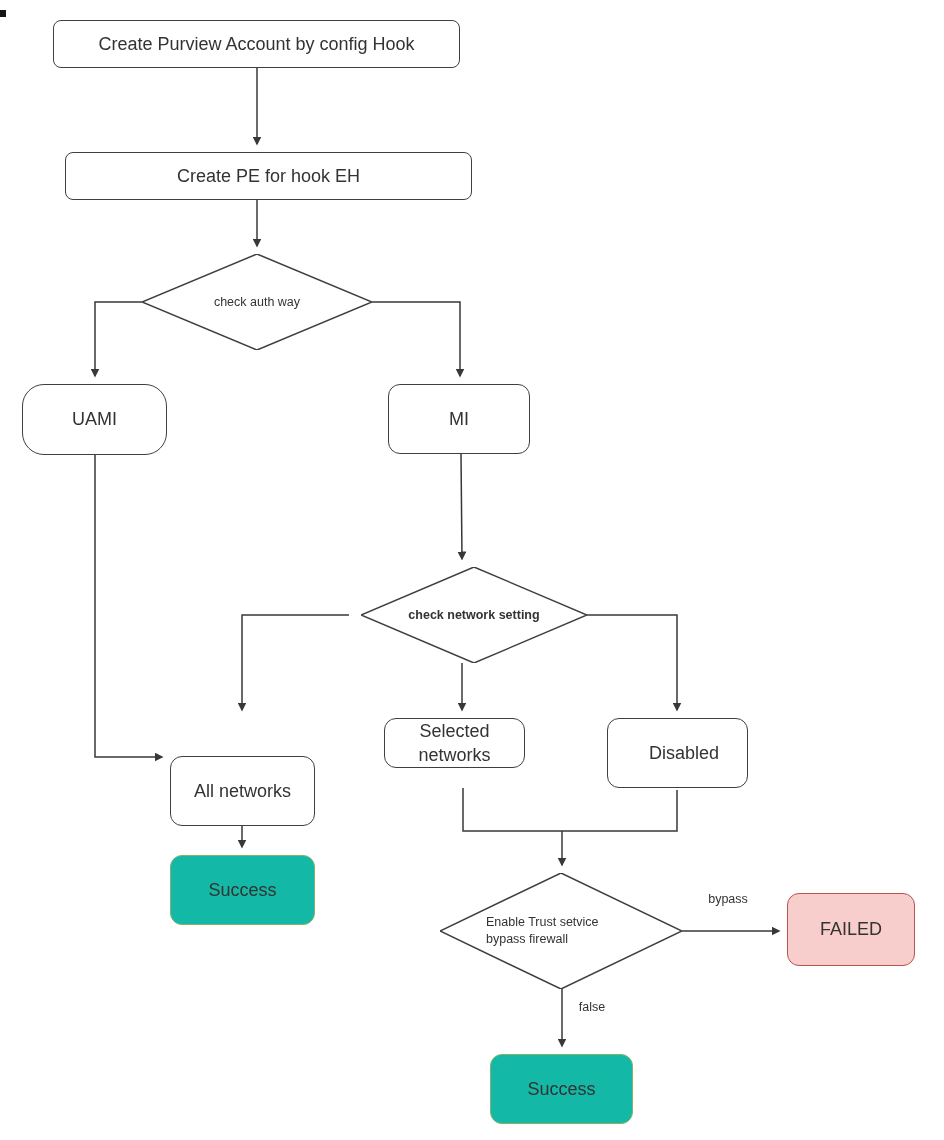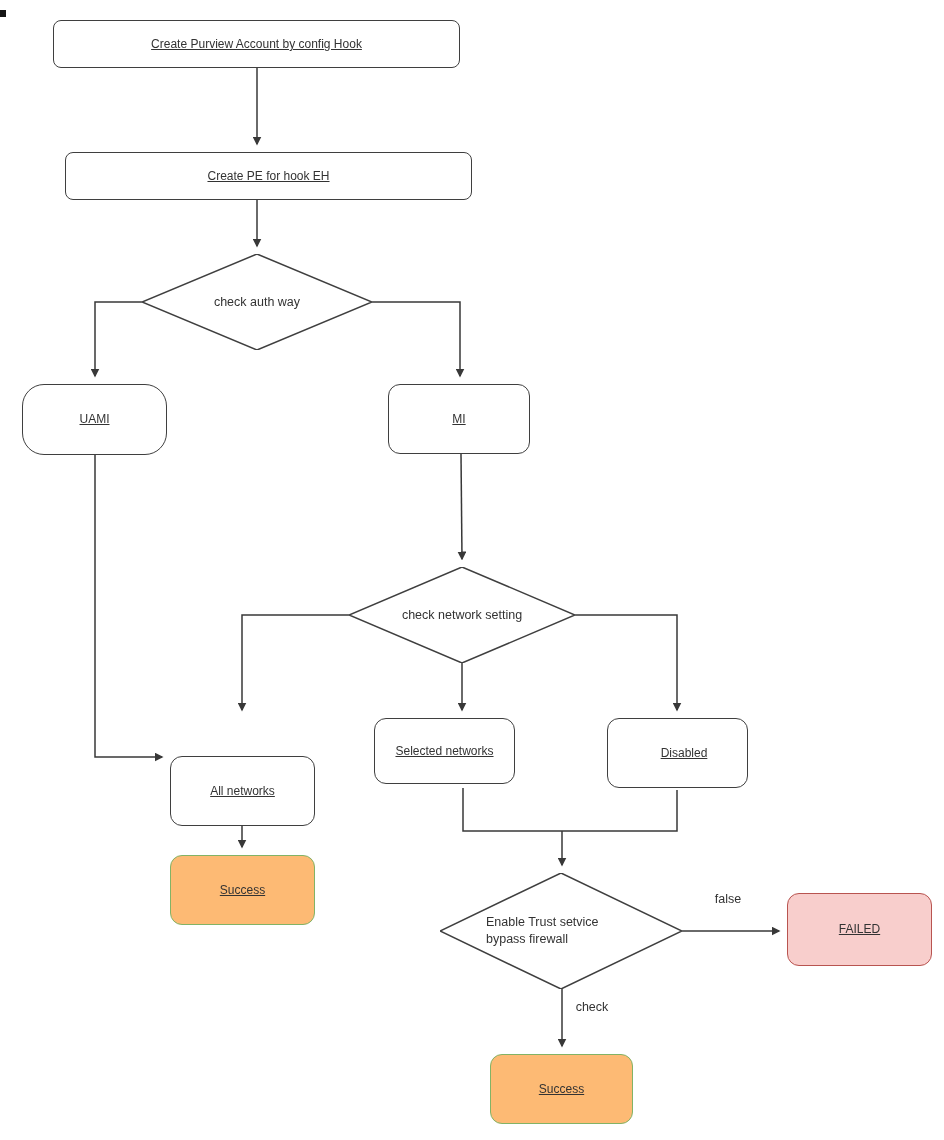--- a/index.html
+++ b/index.html
@@ -18,26 +18,25 @@
   }
   .node {
     position: absolute;
     box-sizing: border-box;
     background: #ffffff;
     border: 1.5px solid #3f3f3f;
     display: flex;
     align-items: center;
     justify-content: center;
     text-align: center;
-    font-size: 12px;
+    font-size: 18px;
     color: #333333;
     line-height: 1.35;
-    text-decoration: underline;
   }
-  .node.green { background: #fdba74; border-color: #82b366; }
+  .node.green { background: #14b8a6; border-color: #82b366; }
   .node.red   { background: #f8cecc; border-color: #b85450; }
   .node.r8  { border-radius: 8px; }
   .node.r12 { border-radius: 12px; }
   .diamond {
     position: absolute;
     display: flex;
     align-items: center;
     justify-content: center;
     text-align: left;
     font-size: 12.5px;
@@ -101,55 +100,55 @@
   </div>
 
   <div class="node r12" style="left:22px; top:384px; width:145px; height:71px;border-radius:22px;">
     <span>UAMI</span>
   </div>
 
   <div class="node r12" style="left:388px; top:384px; width:142px; height:70px;text-align:right;">
     <span>MI</span>
   </div>
 
-  <div class="diamond" style="left:349px; top:567px; width:226px; height:96px;">
+  <div class="diamond" style="left:361px; top:567px; width:226px; height:96px;font-weight:bold;">
     <svg class="shape" viewBox="0 0 100 100" preserveAspectRatio="none">
       <polygon points="50,0 100,50 50,100 0,50" fill="#ffffff" stroke="#3f3f3f" stroke-width="1.5" vector-effect="non-scaling-stroke"></polygon>
     </svg>
     <span class="lbl">check network setting</span>
   </div>
 
   <div class="node r12" style="left:170px; top:756px; width:145px; height:70px;">
     <span>All networks</span>
   </div>
 
-  <div class="node r12" style="left:374px; top:718px; width:141px; height:66px;">
+  <div class="node r12" style="left:384px; top:718px; width:141px; height:50px;">
     <span>Selected networks</span>
   </div>
 
   <div class="node r12" style="left:607px; top:718px; width:141px; height:70px;padding-left:13px;">
     <span>Disabled</span>
   </div>
 
   <div class="node r12 green" style="left:170px; top:855px; width:145px; height:70px;">
     <span>Success</span>
   </div>
 
   <div class="diamond" style="left:440px; top:873px; width:242px; height:116px;">
     <svg class="shape" viewBox="0 0 100 100" preserveAspectRatio="none">
       <polygon points="50,0 100,50 50,100 0,50" fill="#ffffff" stroke="#3f3f3f" stroke-width="1.5" vector-effect="non-scaling-stroke"></polygon>
     </svg>
     <span class="lbl" style="max-width:150px;">Enable Trust setvice bypass firewall</span>
   </div>
 
-  <div class="node r12 red" style="left:787px; top:893px; width:145px; height:73px;">
+  <div class="node r12 red" style="left:787px; top:893px; width:128px; height:73px;">
     <span>FAILED</span>
   </div>
 
   <div class="node r12 green" style="left:490px; top:1054px; width:143px; height:70px;">
     <span>Success</span>
   </div>
 
-  <div class="edge-label" style="left:703px; top:892px; width:50px;">false</div>
+  <div class="edge-label" style="left:703px; top:892px; width:50px;">bypass</div>
 
-  <div class="edge-label" style="left:572px; top:1000px; width:40px;">check</div>
+  <div class="edge-label" style="left:572px; top:1000px; width:40px;">false</div>
 
 </div>
 
 </body></html>

